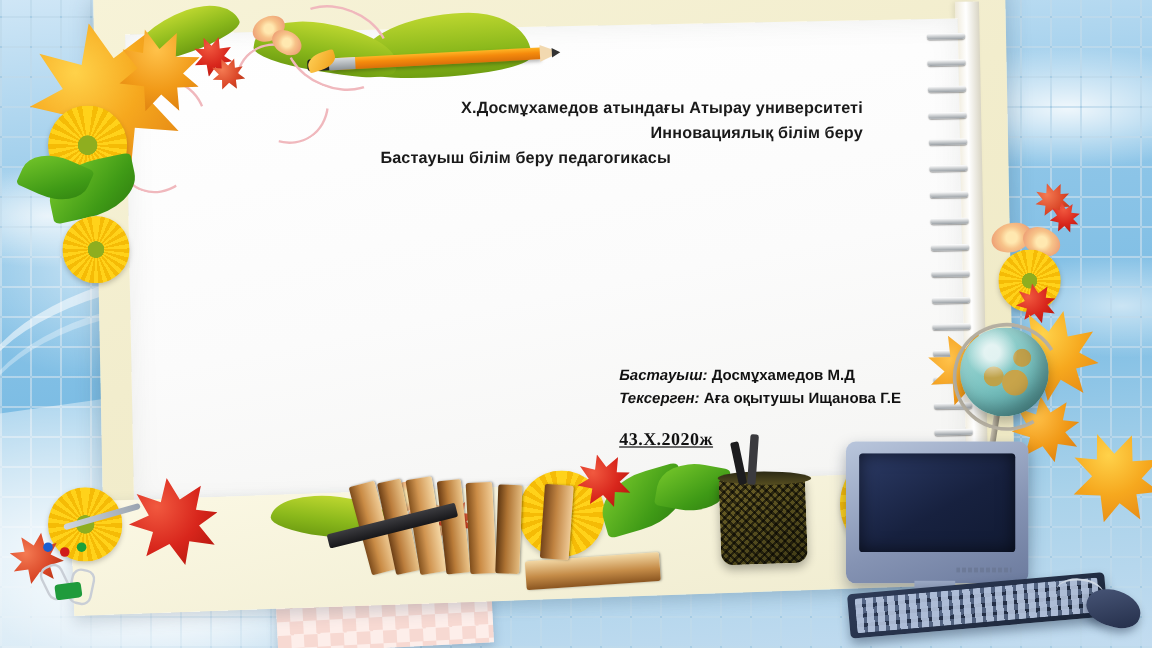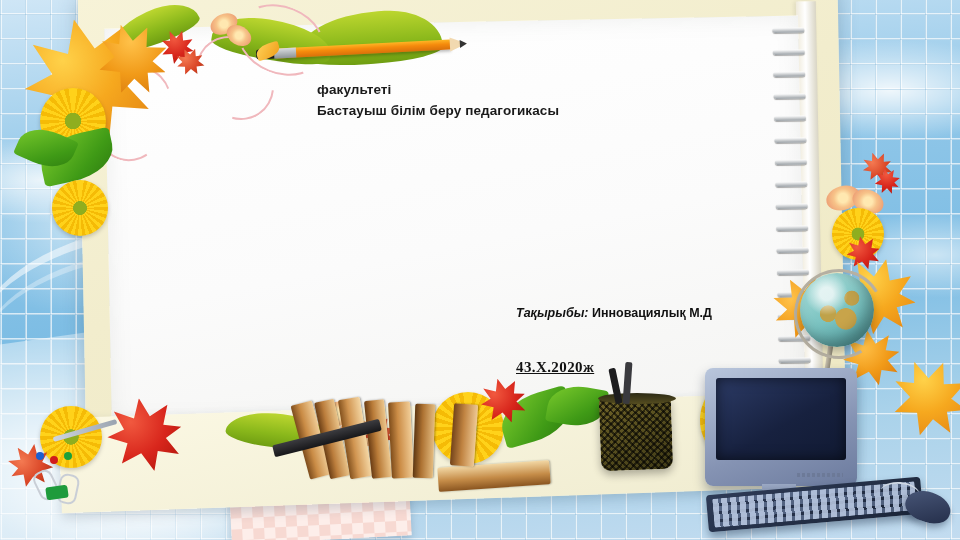--- a/index.html
+++ b/index.html
@@ -350,28 +350,33 @@
   </div>
   <div class="mstand"></div>
   <div class="mbase"></div>
   <div class="keyboard">
     <div class="keys"></div>
   </div>
   <div class="mousecord"></div>
   <div class="mouse"></div>
 
   <div class="hdr">
-    <div class="l">факультеті</div>
+    <div class="r">Х.Досмұхамедов атындағы Атырау университеті</div>
+    <div class="r">Инновациялық білім беру</div>
     <div class="l">Бастауыш білім беру педагогикасы</div>
   </div>
 
 
 
   <div class="credits">
     <div>
-      <span class="lbl">Тақырыбы:</span>
-      <span>Инновациялық М.Д</span>
+      <span class="lbl">Бастауыш:</span>
+      <span>Досмұхамедов М.Д</span>
     </div>
+    <div>
+      <span class="lbl">Тексерген:</span>
+      <span>Аға оқытушы Ищанова Г.Е</span>
+    </div>
   </div>
 
   <div class="date">43.X.2020ж</div>
 
 </div>
 
 </body></html>

